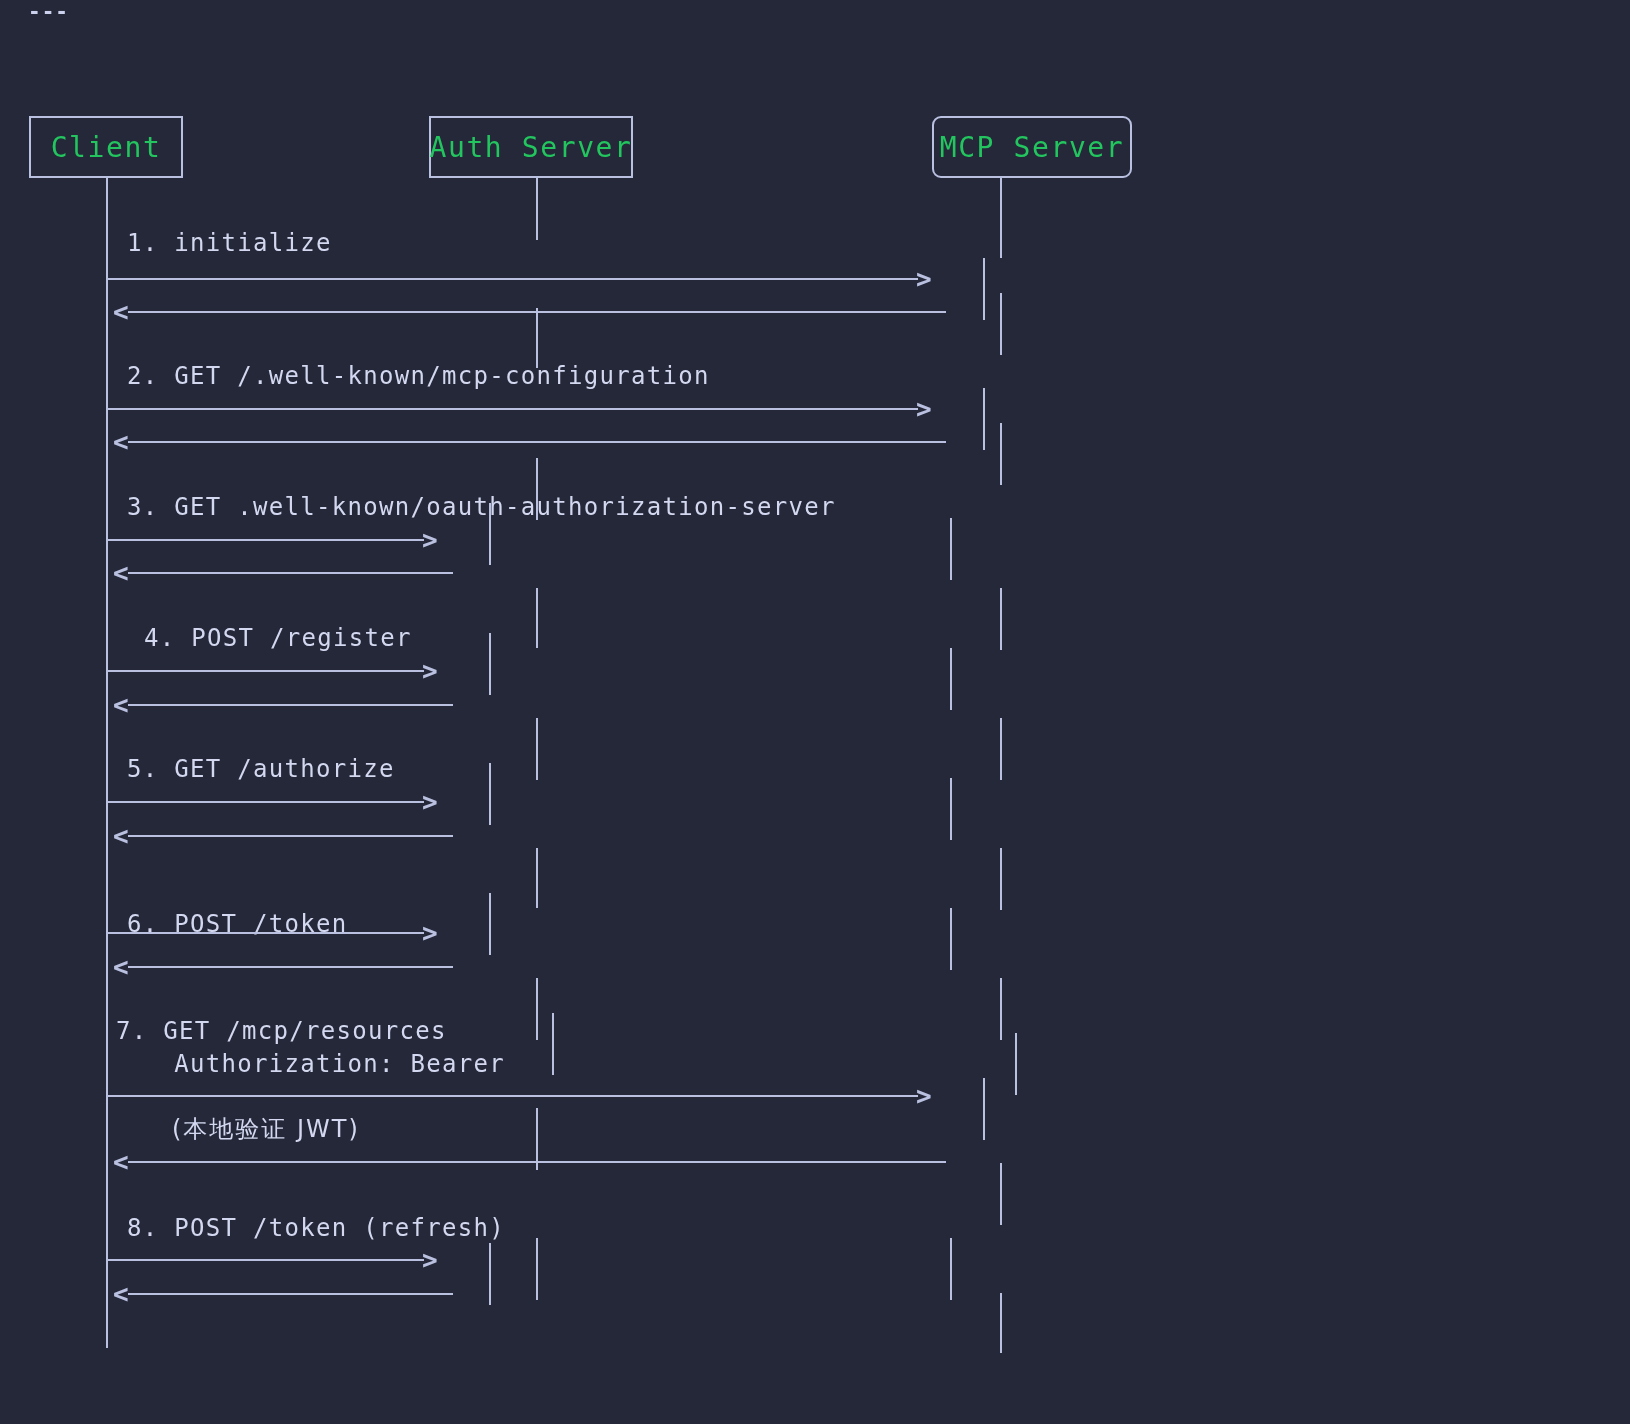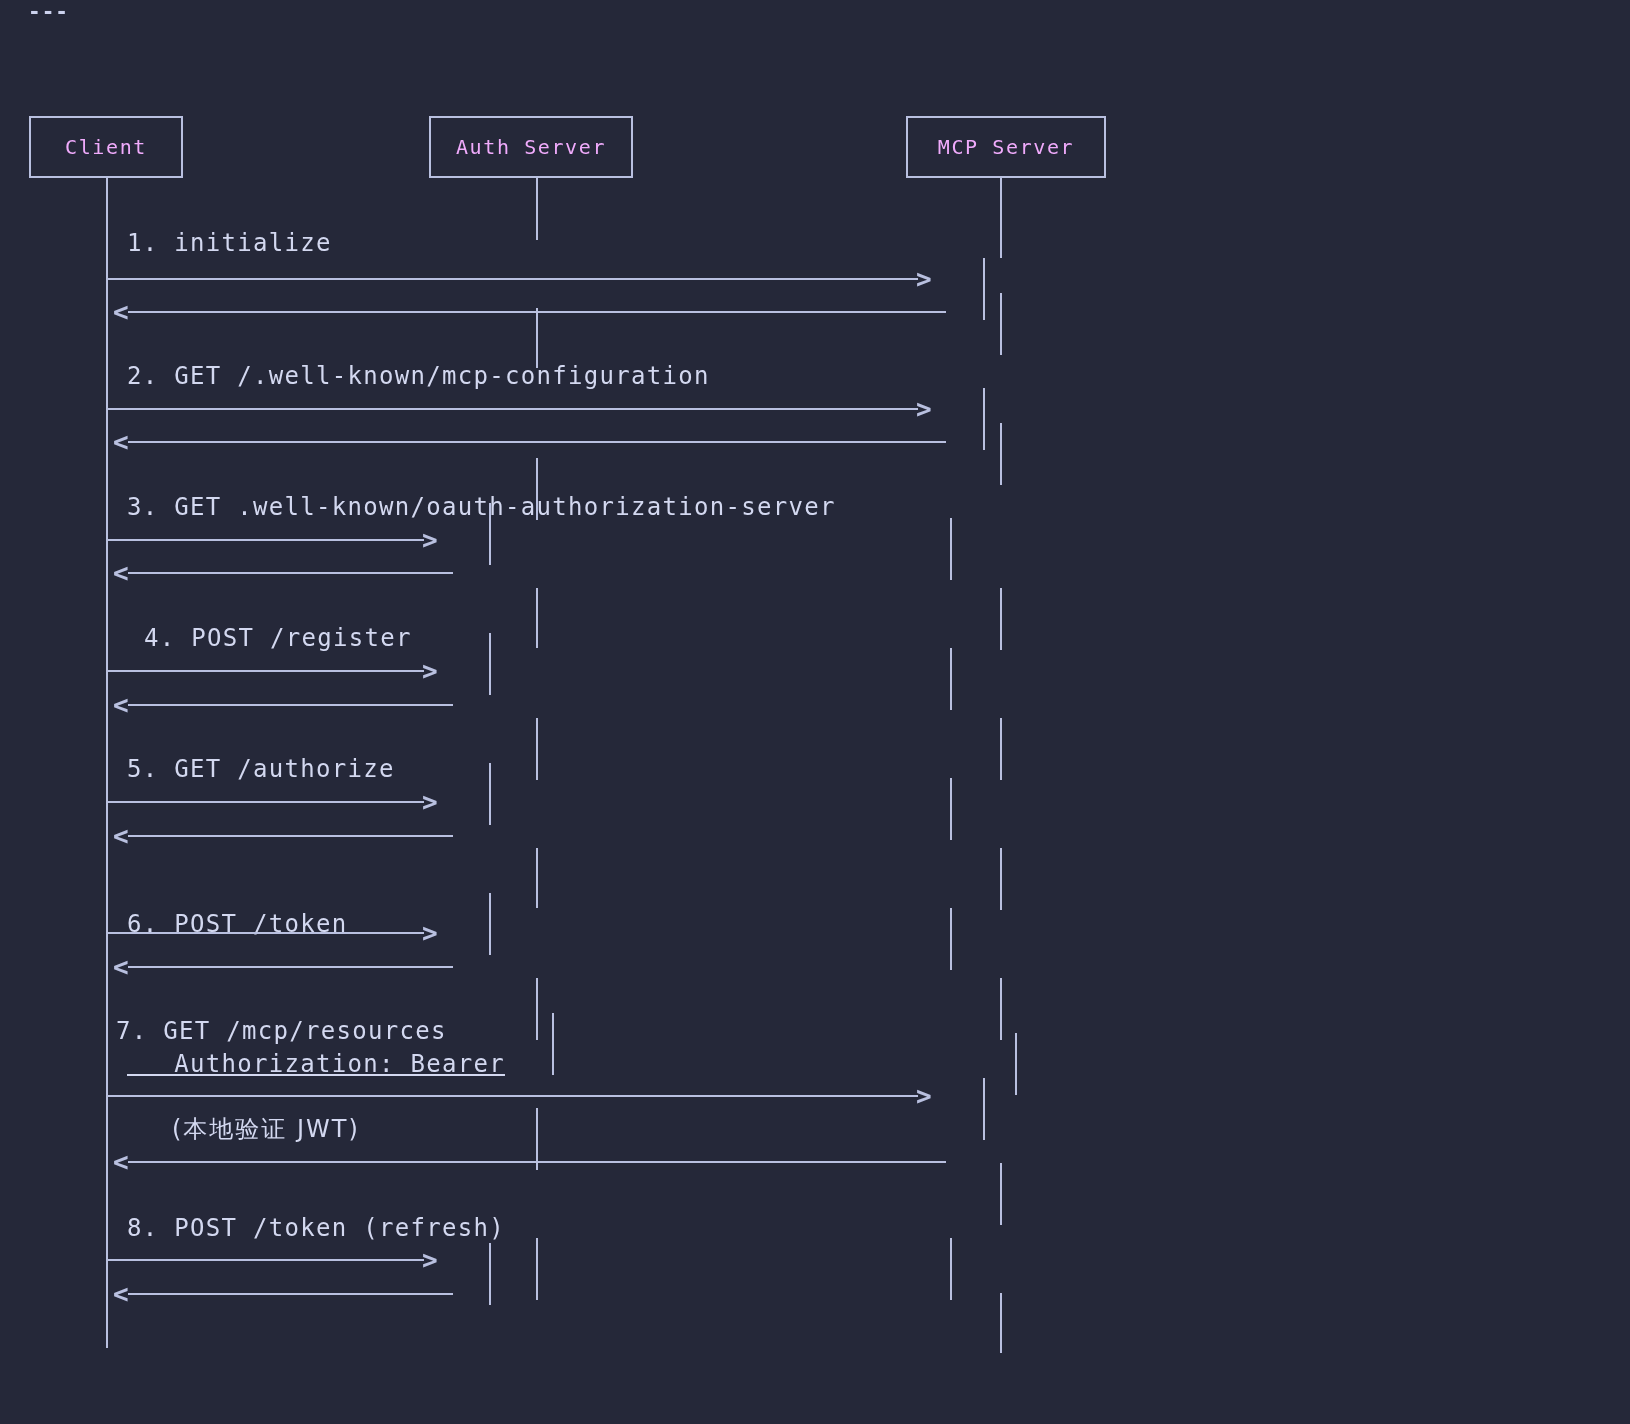--- a/index.html
+++ b/index.html
@@ -49,23 +49,23 @@
     position: absolute;
     border: 2px solid #b9c0e0;
     background: #252839;
     height: 62px;
     box-sizing: border-box;
     display: flex;
     align-items: center;
     justify-content: center;
   }
   .participant-label {
-    font-size: 20px;
+    font-size: 28px;
     letter-spacing: 1.6px;
-    color: #f0abfc;
+    color: #22c55e;
     white-space: pre;
   }
 
   
   .lifeline {
     position: absolute;
     width: 2px;
     background: #b9c0e0;
   }
   .lifeline-dashed {
@@ -114,21 +114,21 @@
 </div>
 
 <div class="participant-box" style="left:29px; top:116px; width:154px;">
   <span class="participant-label">Client</span>
 </div>
 
 <div class="participant-box" style="left:429px; top:116px; width:204px;">
   <span class="participant-label">Auth Server</span>
 </div>
 
-<div class="participant-box" style="left:906px; top:116px; width:200px;">
+<div class="participant-box" style="left:932px; top:116px; width:200px;border-radius:9px;">
   <span class="participant-label">MCP Server</span>
 </div>
 
 <div class="lifeline" style="left:106px; top:178px; height:1170px;"></div>
 
 <div class="lifeline-dashed" style="left:536px; top:178px; height:190px;"></div>
 <div class="lifeline-dashed" style="left:536px; top:458px; height:190px;"></div>
 <div class="lifeline-dashed" style="left:536px; top:718px; height:190px;"></div>
 <div class="lifeline-dashed" style="left:536px; top:978px; height:130px;"></div>
 <div class="lifeline-dashed" style="left:536px; top:1108px; height:130px;"></div>
@@ -184,21 +184,21 @@
 <div class="arrow-line" style="left:128px; top:835px; width:325px;"></div>
 <div class="arrow-head" style="left:113px; top:836px;">&lt;</div>
 
 <div class="msg-label" style="left:127px; top:884px;margin-top:24px;">6. POST /token</div>
 <div class="arrow-line" style="left:106px; top:932px; width:318px;"></div>
 <div class="arrow-head" style="left:422px; top:933px;">&gt;</div>
 <div class="arrow-line" style="left:128px; top:966px; width:325px;"></div>
 <div class="arrow-head" style="left:113px; top:967px;">&lt;</div>
 
 <div class="msg-label" style="left:116px; top:1015px;">7. GET /mcp/resources</div>
-<div class="msg-label" style="left:127px; top:1048px;text-decoration:underline;">   Authorization: Bearer</div>
+<div class="msg-label" style="left:127px; top:1048px;">   Authorization: Bearer</div>
 <div class="arrow-line" style="left:106px; top:1095px; width:812px;"></div>
 <div class="arrow-head" style="left:916px; top:1096px;">&gt;</div>
 
 <div class="msg-label cjk" style="left:172px; top:1113px;">(本地验证 JWT)</div>
 <div class="arrow-line" style="left:128px; top:1161px; width:818px;"></div>
 <div class="arrow-head" style="left:113px; top:1162px;">&lt;</div>
 
 <div class="msg-label" style="left:127px; top:1212px;">8. POST /token (refresh)</div>
 <div class="arrow-line" style="left:106px; top:1259px; width:318px;"></div>
 <div class="arrow-head" style="left:422px; top:1260px;">&gt;</div>

